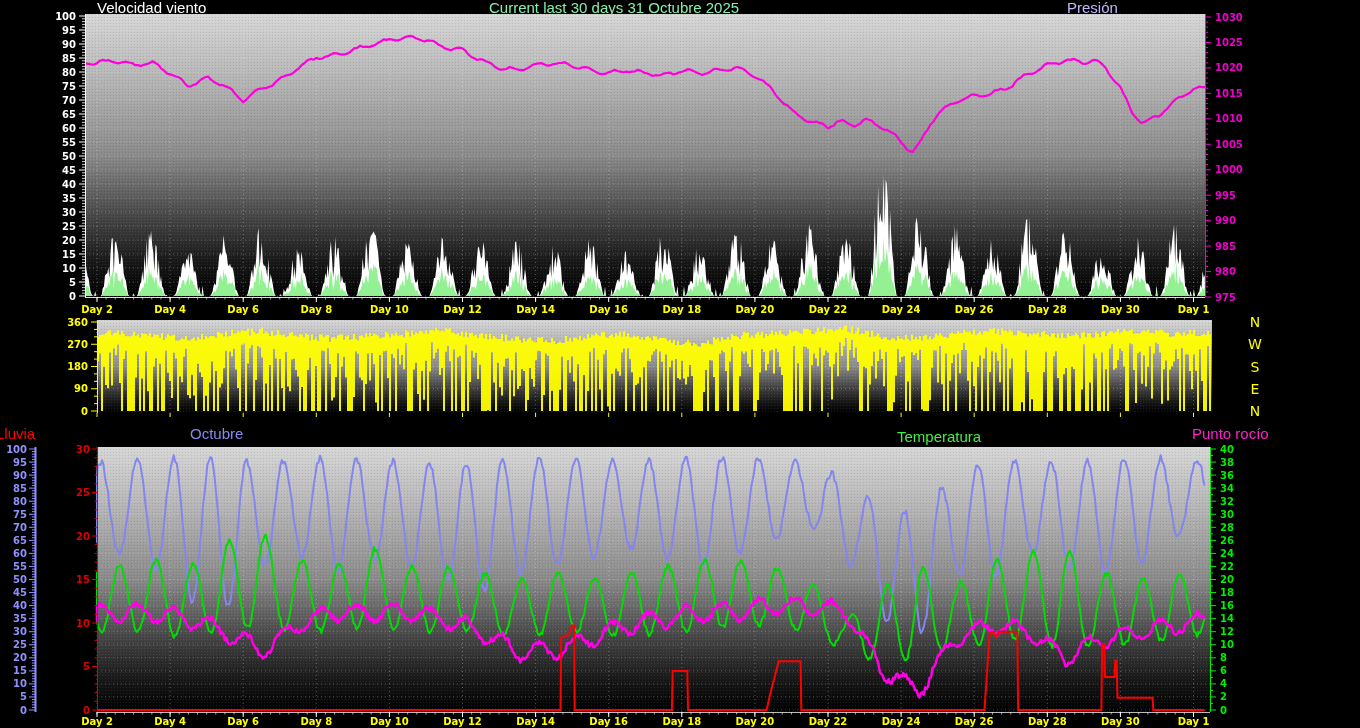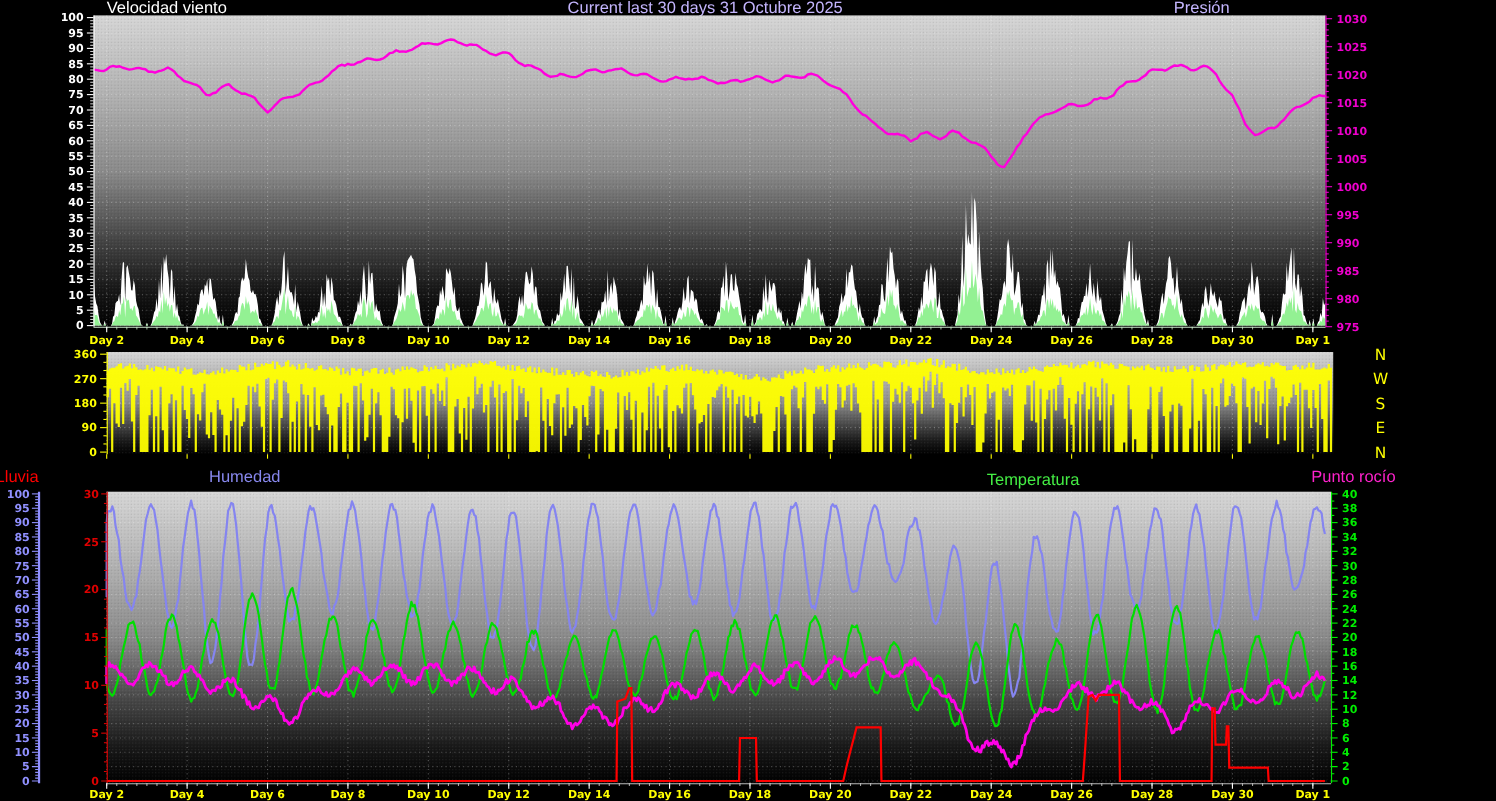--- a/index.html
+++ b/index.html
@@ -7,25 +7,25 @@
           font-family:"Liberation Sans", sans-serif;}
   .hdr{position:absolute;font-size:15px;line-height:15px;white-space:nowrap;}
   svg text{font-family:"DejaVu Sans", sans-serif;}
 </style>
 </head>
 <body>
 
 <div class="screen">
 
   <div class="hdr" style="left:97px;top:0;color:#ffffff;">Velocidad viento</div>
-  <div class="hdr" style="left:516px;top:0;color:#c4b5fd;">Current last 30 days 31 Octubre 2025</div>
+  <div class="hdr" style="left:489px;top:0;color:#86efac;">Current last 30 days 31 Octubre 2025</div>
   <div class="hdr" style="left:1067px;top:0;color:#c4b5fd;">Presión</div>
 
   <div class="hdr" style="left:-4px;top:426px;color:#ff0000;">Lluvia</div>
-  <div class="hdr" style="left:190px;top:426px;color:#8888ee;">Humedad</div>
+  <div class="hdr" style="left:190px;top:426px;color:#8888ee;">Octubre</div>
   <div class="hdr" style="left:897px;top:429px;color:#44ee44;">Temperatura</div>
   <div class="hdr" style="left:1192px;top:426px;color:#ff22cc;">Punto rocío</div>
 
   <svg id="chart-svg" width="1360" height="728" style="position:absolute;left:0;top:0;">
     <defs>
       <linearGradient id="plotbg" x1="0" y1="0" x2="0" y2="1">
         <stop offset="0" stop-color="#d6d6d6"></stop>
         <stop offset="0.25" stop-color="#b2b2b2"></stop>
         <stop offset="0.5" stop-color="#8a8a8a"></stop>
         <stop offset="0.72" stop-color="#454545"></stop>

